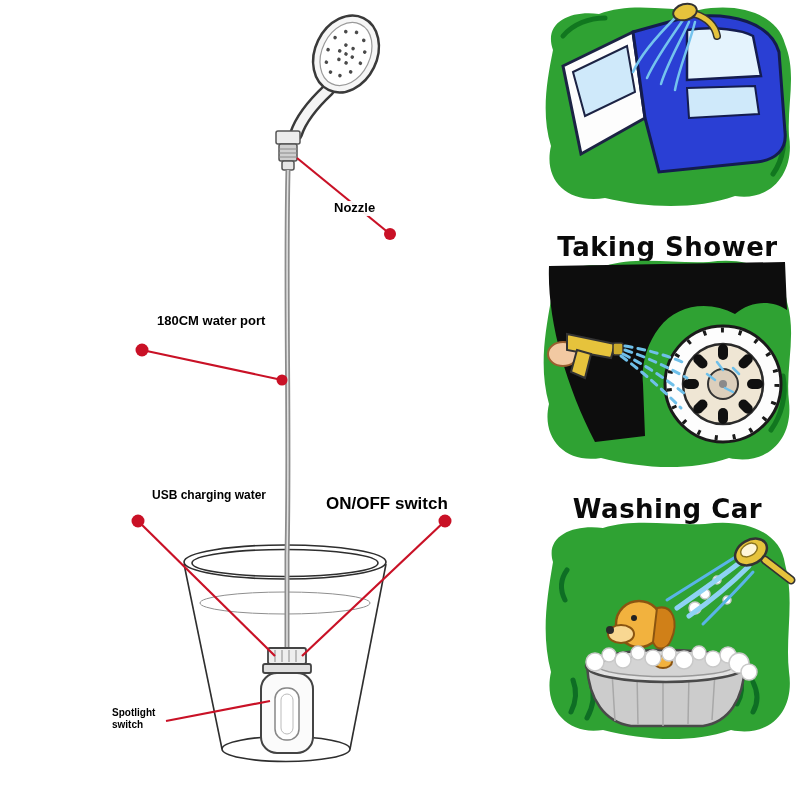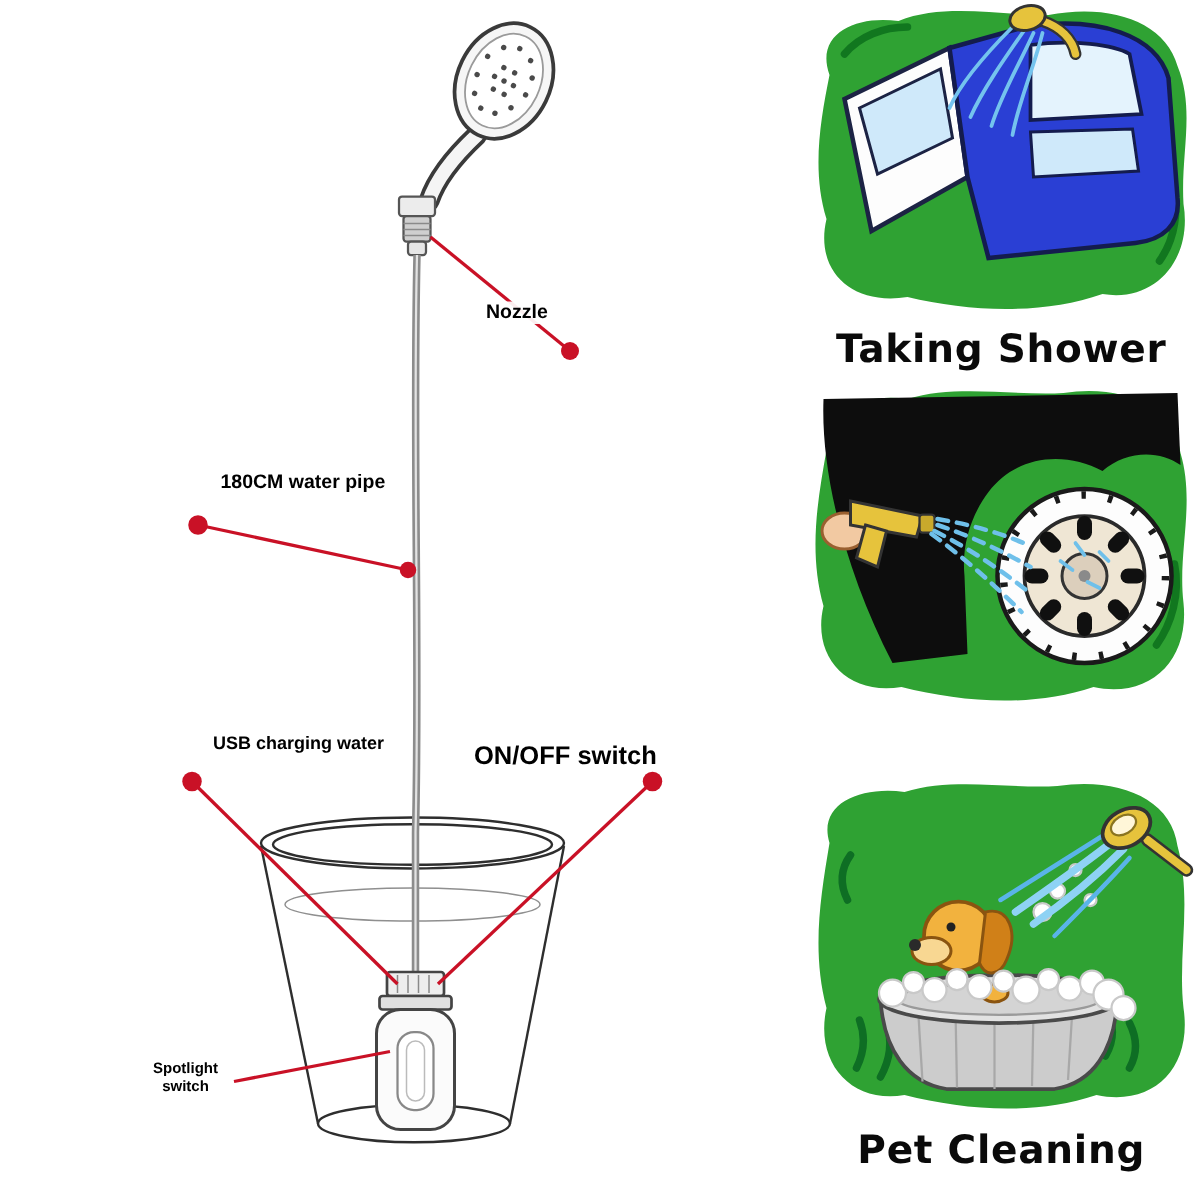--- a/index.html
+++ b/index.html
@@ -1,27 +1,27 @@
 <!DOCTYPE html>
 <html><head>
 <meta charset="utf-8">
 <style>
   html,body{margin:0;padding:0;width:800px;height:800px;background:#ffffff;
     font-family:"Liberation Sans",sans-serif;overflow:hidden;position:relative}
   .page{position:absolute;inset:0;background:#fff}
-  .diagram{position:absolute;left:4px;top:0;width:535px;height:696px}
+  .diagram{position:absolute;left:14px;top:0;width:535px;height:696px}
   .diagram svg{position:absolute;left:0;top:0}
   .label{position:absolute;font-weight:bold;color:#000;background:rgba(255,255,255,.93);
     padding:0 2px;line-height:1.15;white-space:nowrap}
-  .label.pre{white-space:pre-line;text-align:center}
+  .label.pre{white-space:pre-line;}
   .scenes{position:absolute;left:535px;top:0;width:265px;height:800px}
   .scene{position:absolute;left:0;width:265px;text-align:center}
   .scene svg{display:block;margin:0 auto}
   .caption{font-family:"DejaVu Sans",sans-serif;font-weight:bold;font-size:26px;
-    color:#0a0a0a;letter-spacing:.5px;margin-top:2px}
+    color:#0a0a0a;letter-spacing:.5px;margin-top:16px}
 </style>
 </head>
 <body>
 
 <div class="page">
 
   <div class="diagram">
     <svg viewBox="0 0 535 800" width="535" height="800">
 
       <g>
@@ -96,21 +96,21 @@
         <circle cx="268" cy="380" r="5.5" fill="#c91126" stroke="none"></circle>
         <line x1="124" y1="521" x2="261" y2="656"></line>
         <circle cx="124" cy="521" r="6.5" fill="#c91126" stroke="none"></circle>
         <line x1="431" y1="521" x2="288" y2="656"></line>
         <circle cx="431" cy="521" r="6.5" fill="#c91126" stroke="none"></circle>
         <line x1="152" y1="721" x2="256" y2="701"></line>
       </g>
     </svg>
 
     <div class="label" style="left:318px;top:201px;font-size:13px">Nozzle</div>
-    <div class="label" style="left:141px;top:314px;font-size:13px">180CM water pipe</div>
+    <div class="label" style="left:141px;top:314px;font-size:13px">180CM water port</div>
     <div class="label" style="left:136px;top:489px;font-size:12px">USB charging water</div>
     <div class="label" style="left:310px;top:494px;font-size:17px">ON/OFF switch</div>
     <div class="label pre" style="left:96px;top:707px;font-size:10px">Spotlight
 switch</div>
   </div>
 
   <div class="scenes">
 
     <div class="scene" style="top:2px">
       <svg viewBox="0 0 262 214" width="262" height="214">
@@ -175,20 +175,21 @@
           <path d="M86,98 C110,110 130,124 148,138"></path>
           <path d="M84,100 C106,116 126,134 144,152"></path>
         </g>
         <g stroke="#6fc0ea" stroke-width="2.5" stroke-linecap="round">
           <path d="M170,118 l8,6"></path>
             <path d="M180,106 l6,8"></path>
             <path d="M196,112 l6,6"></path>
             <path d="M188,132 l8,4"></path>
         </g>
       </svg>
+      <div class="caption">Washing Car</div>
     </div>
 
     <div class="scene" style="top:516px">
       <svg viewBox="0 0 262 234" width="262" height="234">
         <path d="M16,46 C8,20 36,8 66,12 C98,2 136,10 168,8 C208,2 244,16 248,48 C258,84 248,120 252,156 C258,196 232,222 194,214 C152,228 106,224 66,214 C30,220 6,192 14,156 C4,118 10,82 16,46 Z" fill="#2fa233"></path>
         <g stroke="#0e6e24" stroke-width="5" fill="none" stroke-linecap="round">
           <path d="M34,196 q8,-16 2,-32"></path>
           <path d="M50,202 q10,-18 4,-36"></path>
           <path d="M200,188 q8,-14 2,-28"></path>
           <path d="M216,196 q8,-14 0,-30"></path>
@@ -238,16 +239,15 @@
           <path d="M200,40 C178,54 152,70 130,84" stroke="#5ab4e8" stroke-width="3"></path>
           <path d="M216,56 C200,74 182,92 166,108" stroke="#5ab4e8" stroke-width="3"></path>
         </g>
         <g>
           <path d="M228,44 L254,64" stroke="#333" stroke-width="9" stroke-linecap="round"></path>
           <path d="M228,44 L254,64" stroke="#e6c33c" stroke-width="5.5" stroke-linecap="round"></path>
           <ellipse cx="214" cy="36" rx="17" ry="12" transform="rotate(-30 214 36)" fill="#e6c33c" stroke="#333" stroke-width="2.5"></ellipse>
           <ellipse cx="212" cy="34" rx="9" ry="6" transform="rotate(-30 212 34)" fill="#fff6d8" stroke="#8a7420" stroke-width="1.5"></ellipse>
         </g>
       </svg>
-      <div class="caption">Pet Cleaning</div>
     </div>
   </div>
 </div>
 
 </body></html>

